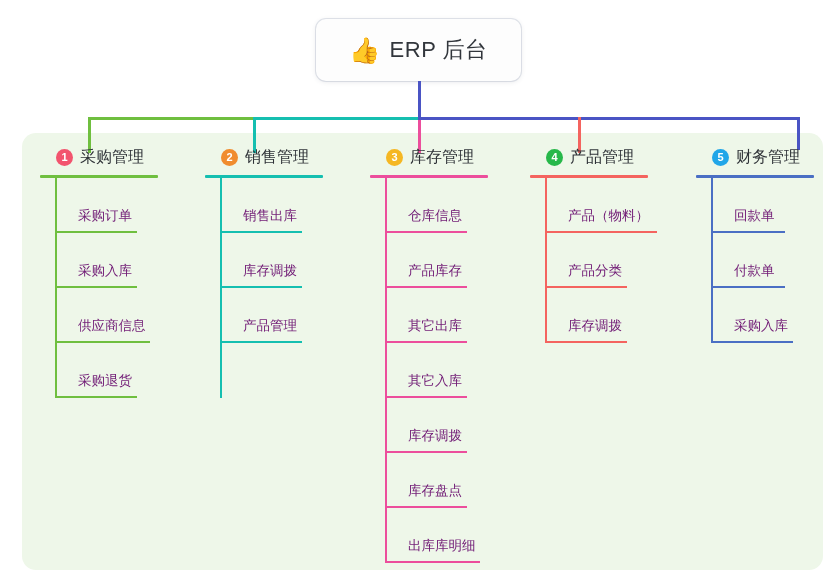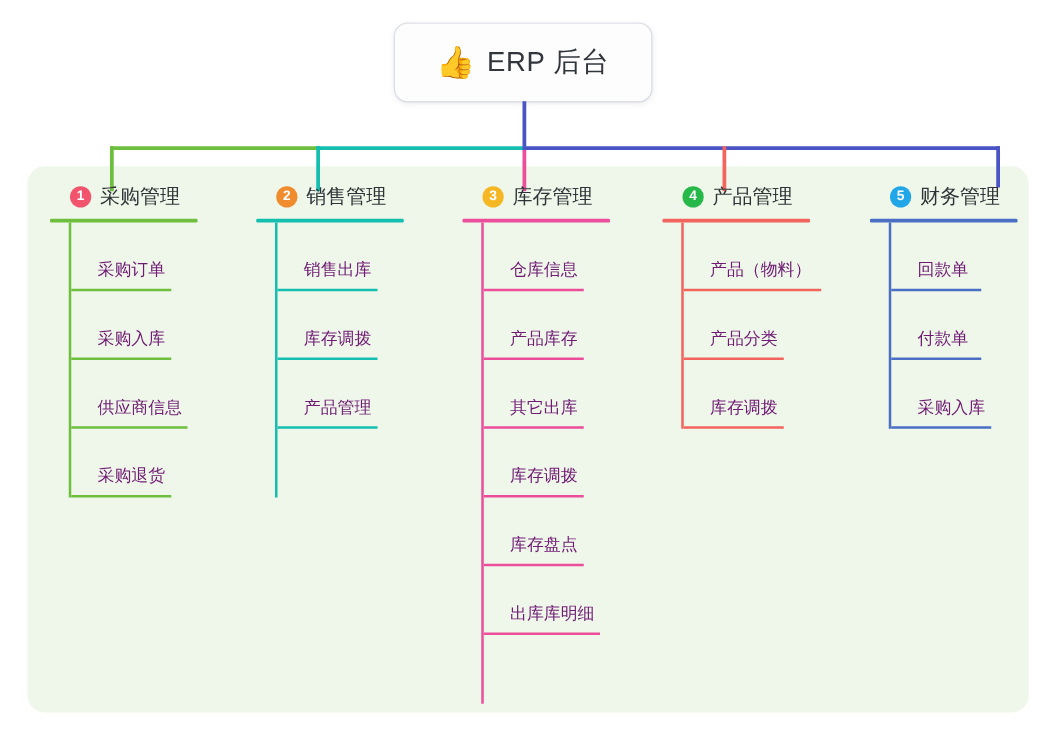--- a/index.html
+++ b/index.html
@@ -211,20 +211,24 @@
         </div>
         <div class="leaf">
           <span class="leaf-label">产品库存</span>
           <div class="leaf-underline" style="width: 80px; background: rgb(236, 78, 156);"></div>
         </div>
         <div class="leaf">
           <span class="leaf-label">其它出库</span>
           <div class="leaf-underline" style="width: 80px; background: rgb(236, 78, 156);"></div>
         </div>
         <div class="leaf">
+          <span class="leaf-label">其它入库</span>
+          <div class="leaf-underline" style="width: 80px; background: rgb(236, 78, 156);"></div>
+        </div>
+        <div class="leaf">
           <span class="leaf-label">库存调拨</span>
           <div class="leaf-underline" style="width: 80px; background: rgb(236, 78, 156);"></div>
         </div>
         <div class="leaf">
           <span class="leaf-label">库存盘点</span>
           <div class="leaf-underline" style="width: 80px; background: rgb(236, 78, 156);"></div>
         </div>
         <div class="leaf">
           <span class="leaf-label">出库库明细</span>
           <div class="leaf-underline" style="width: 93px; background: rgb(236, 78, 156);"></div>

